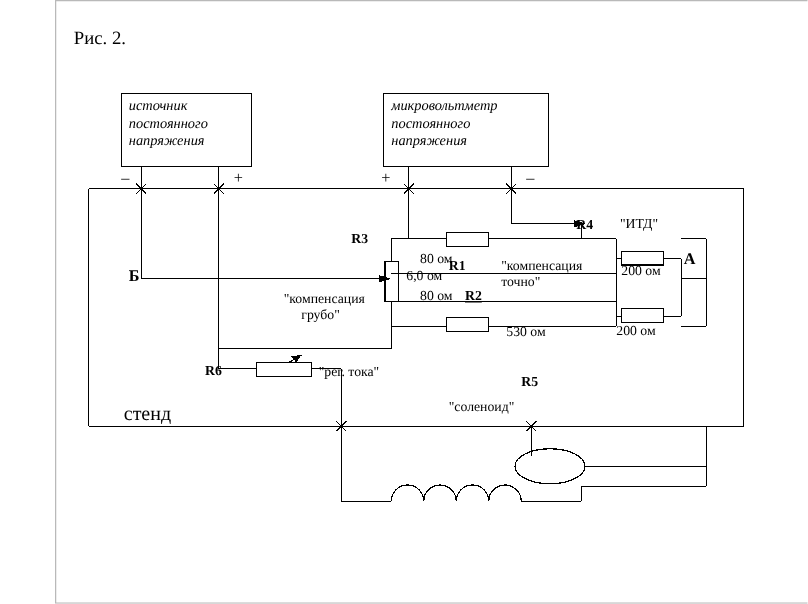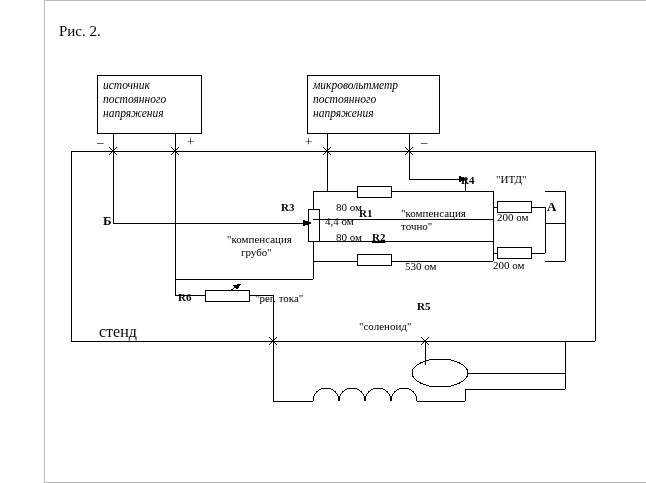--- a/index.html
+++ b/index.html
@@ -204,30 +204,30 @@
   </div>
 
   <div class="lbl sign" style="left:52px; top:134px;">–</div>
   <div class="lbl sign" style="left:142px; top:134px;">+</div>
   <div class="lbl sign" style="left:260px; top:134px;">+</div>
   <div class="lbl sign" style="left:376px; top:134px;">–</div>
 
   <div class="lbl big" style="left:58px; top:213px;">Б</div>
   <div class="lbl big" style="left:502px; top:199px;">А</div>
 
-  <div class="lbl bold" style="left:236px; top:200px;">R3</div>
+  <div class="lbl bold" style="left:236px; top:184px;">R3</div>
   <div class="lbl bold" style="left:314px; top:206px;">R1</div>
   <div class="lbl bold" style="left:327px; top:230px;text-decoration:underline;">R2</div>
   <div class="lbl bold" style="left:416px; top:173px;text-align:right;">R4</div>
   <div class="lbl bold" style="left:372px; top:299px;">R5</div>
-  <div class="lbl bold" style="left:133px; top:290px;">R6</div>
+  <div class="lbl bold" style="left:119px; top:290px;">R6</div>
 
   <div class="lbl" style="left:291px; top:200px;">80 ом</div>
   <div class="lbl" style="left:291px; top:230px;">80 ом</div>
-  <div class="lbl" style="left:280px; top:214px;">4,4 ом</div>
+  <div class="lbl" style="left:280px; top:214px;">6,0 ом</div>
   <div class="lbl" style="left:452px; top:210px;">200 ом</div>
   <div class="lbl" style="left:448px; top:258px;">200 ом</div>
   <div class="lbl" style="left:360px; top:259px;">530 ом</div>
 
   <div class="lbl" style="left:451px; top:172px;">"ИТД"</div>
 
   <div class="lbl" style="left:356px; top:206px;">
     <div>"компенсация</div>
     <div>точно"</div>
   </div>

